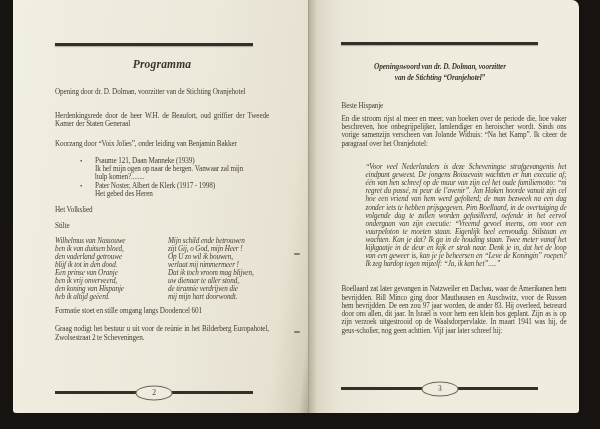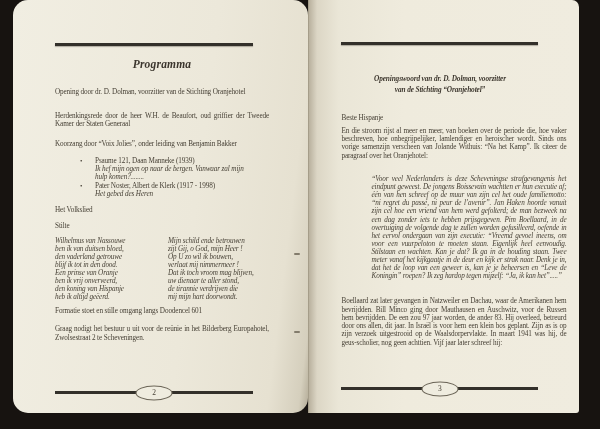--- a/index.html
+++ b/index.html
@@ -2,42 +2,42 @@
 <html><head>
 <meta charset="utf-8">
 <style>
   html,body{margin:0;padding:0;background:#171310;}
   .photo{position:relative;width:600px;height:429px;background:#171310;overflow:hidden;
          font-family:"Liberation Serif",serif;}
   .booklet{position:absolute;left:13px;top:0;width:566px;height:413px;display:flex;}
   .page{position:relative;height:413px;color:#474136;}
   .page.left{width:296px;
     background:linear-gradient(97deg,#f1eee2 0%,#ece8da 60%,#e6e1d1 88%,#d5cfbd 97%,#b3ab97 100%);
-    border-bottom-left-radius:3px;border-radius:15px;}
+    border-bottom-left-radius:3px;}
   .page.right{width:270px;border-left:1px solid #a59d89;
     background:linear-gradient(90deg,#b9b19e 0%,#dcd6c5 3%,#eae6d7 11%,#efebdd 35%,#f0ecdf 100%);
     border-top-right-radius:7px;border-bottom-right-radius:3px;}
   .content{position:absolute;top:0;font-size:7.2px;line-height:8.3px;letter-spacing:-0.12px;}
   .page.left .content{left:42px;width:214px;}
   .page.right .content{left:32px;width:225px;}
   p{margin:0;}
   .rule{height:2.6px;background:#33302a;box-shadow:0 1px 1px rgba(60,55,45,.35);}
   .title{margin:12px 0 0 0;font-size:11.5px;line-height:13px;font-style:italic;font-weight:bold;
          text-align:center;color:#3c362e;letter-spacing:.2px;}
   .just{text-align:justify;}
   .prog-list{margin-top:8px;}
   .prog-item{position:relative;padding-left:40px;}
   .bullet{position:absolute;left:25px;top:0;font-size:7px;}
-  .pi-sub{font-style:italic;white-space:pre-line;}
+  .pi-sub{white-space:pre-line;}
   .verse{display:flex;margin-top:7px;font-style:italic;gap:20px;}
   .verse-col{white-space:pre-line;line-height:8px;}
   .verse-col.c1{width:93px;}
   .heading{font-style:italic;font-weight:bold;white-space:pre-line;text-align:center;
            width:197px;font-size:7.3px;line-height:11.5px;color:#3e382f;}
-  .quote{font-style:italic;margin-left:30px;line-height:8.1px;}
+  .quote{font-style:italic;margin-left:24px;line-height:8.1px;}
   .footer{position:absolute;height:13px;}
   .page.left .footer{left:42px;top:386px;width:198px;}
   .page.right .footer{left:32px;top:382px;width:197px;}
   .footer-rule{position:absolute;left:0;right:0;top:5.4px;height:2.4px;background:#33302a;}
   .page-oval{position:absolute;left:50%;top:50%;transform:translate(-50%,-50%);
     width:35px;height:13px;border:1px solid #6b6557;border-radius:50%;
     background:#efecdf;text-align:center;font-size:7.5px;line-height:12px;color:#474136;}
   .staple{position:absolute;left:281px;width:6px;height:2px;background:#837c6c;border-radius:1px;}
   .staple.s1{top:253px;}
   .staple.s2{top:331px;}
@@ -103,21 +103,21 @@
         </div>
       </div>
 
       <div class="staple s1"></div>
       <div class="staple s2"></div>
     </section>
 
     <section class="page right">
       <div class="content">
         <div class="rule" style="margin-top:42px;width:197px;"></div>
-        <div class="heading" style="margin-top:28px;">Openingswoord van dr. D. Dolman, voorzitter
+        <div class="heading" style="margin-top:16px;">Openingswoord van dr. D. Dolman, voorzitter
 van de Stichting “Oranjehotel”</div>
         <p style="margin-top:18px;">Beste Hispanje</p>
         <p class="just" style="margin-top:5px;">En die stroom rijst al meer en meer, van boeken over de periode die, hoe vaker beschreven, hoe onbegrijpelijker, lamlendiger en heroischer wordt. Sinds ons vorige samenzijn verscheen van Jolande Withuis: “Na het Kamp”. Ik citeer de paragraaf over het Oranjehotel:</p>
         <p class="quote just" style="margin-top:15px;">“Voor veel Nederlanders is deze Scheveningse strafgevangenis het eindpunt geweest. De jongens Boissevain wachtten er hun executie af; één van hen schreef op de muur van zijn cel het oude familiemotto: “ni regret du passé, ni peur de l’avenir”. Jan Haken hoorde vanuit zijn cel hoe een vriend van hem werd gefolterd; de man bezweek na een dag zonder iets te hebben prijsgegeven. Pim Boellaard, in de overtuiging de volgende dag te zullen worden gefusilleerd, oefende in het eervol ondergaan van zijn executie: “Vreemd gevoel ineens, om voor een vuurpeloton te moeten staan. Eigenlijk heel eenvoudig. Stilstaan en wachten. Kan je dat? Ik ga in de houding staan. Twee meter vanaf het kijkgaatje in de deur en kijk er strak naar. Denk je in, dat het de loop van een geweer is, kan je je beheersen en “Leve de Koningin” roepen? Ik zeg hardop tegen mijzelf: “Ja, ik kan het”.....”</p>
         <p class="just" style="margin-top:17px;">Boellaard zat later gevangen in Natzweiler en Dachau, waar de Amerikanen hem bevrijdden. Bill Minco ging door Mauthausen en Auschwitz, voor de Russen hem bevrijdden. De een zou 97 jaar worden, de ander 83. Hij overleed, betreurd door ons allen, dit jaar. In Israël is voor hem een klein bos geplant. Zijn as is op zijn verzoek uitgestrooid op de Waalsdorpervlakte. In maart 1941 was hij, de geus-scholier, nog geen achttien. Vijf jaar later schreef hij:</p>
       </div>
 
       <div class="footer">
         <div class="footer-rule"></div>
         <div class="page-oval">

